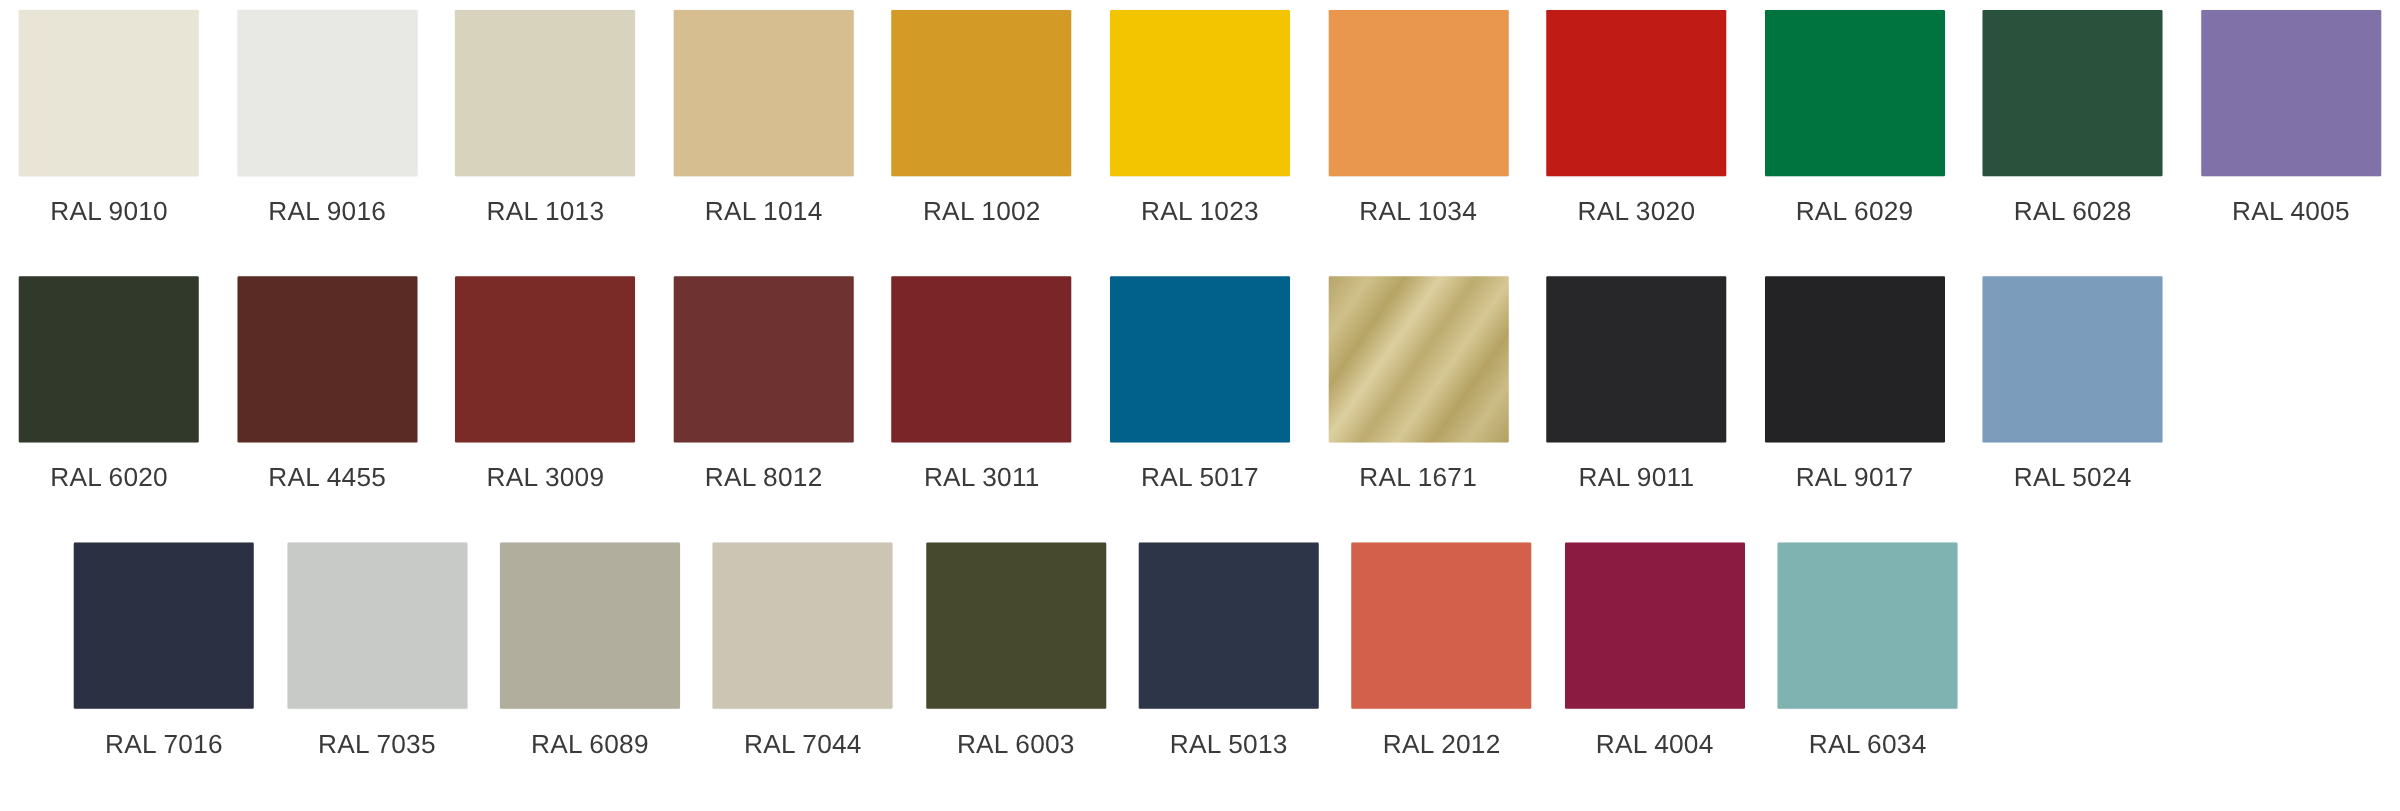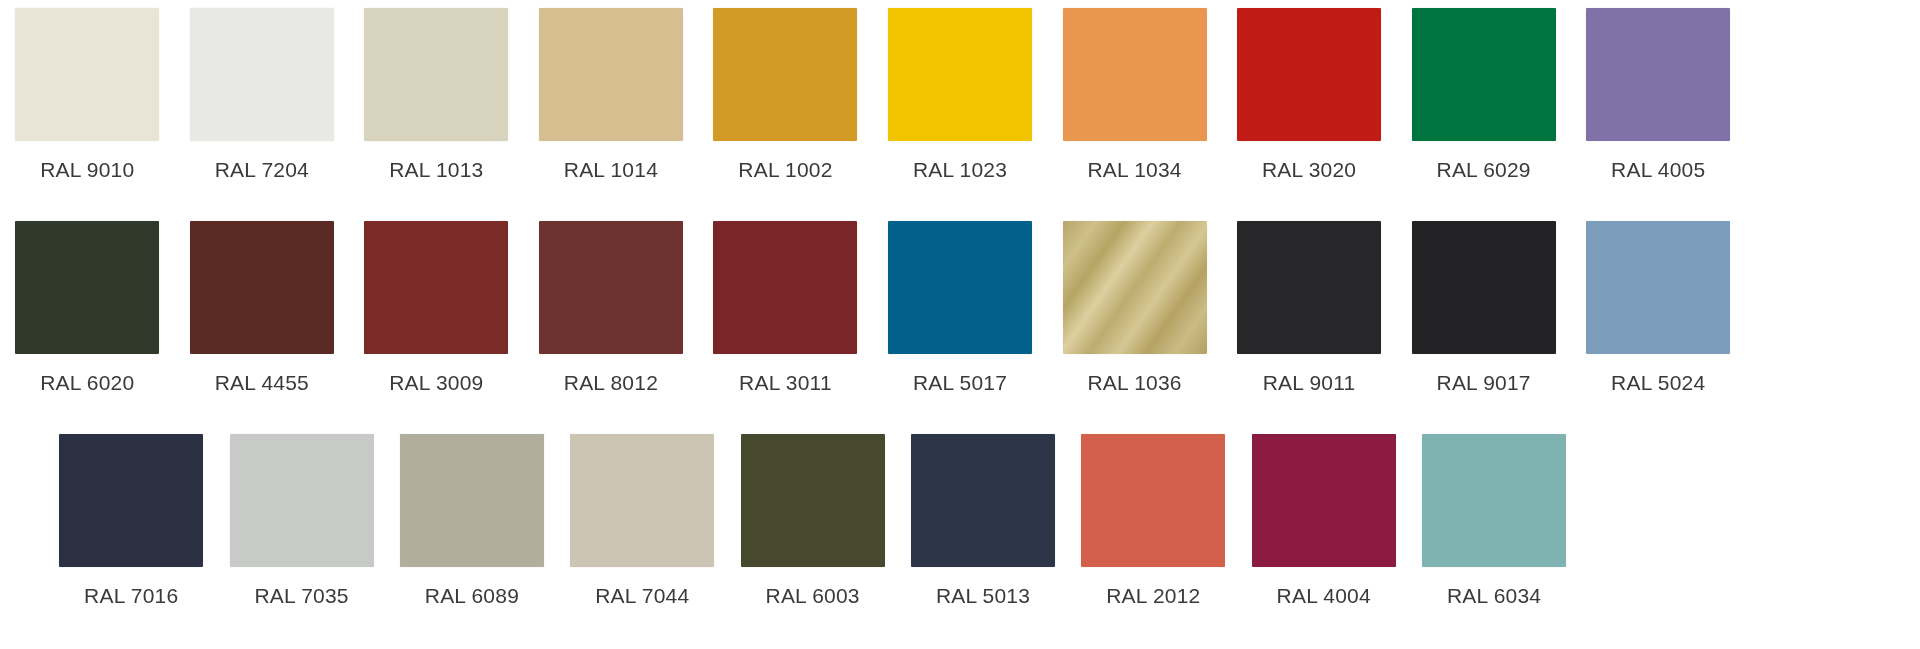--- a/index.html
+++ b/index.html
@@ -67,21 +67,21 @@
 <body>
 
 <div id="chart">
     <div class="swatch-row row-1">
       <div class="swatch-cell">
         <div class="swatch-chip" style="background: rgb(232, 229, 215);"></div>
         <div class="swatch-label">RAL 9010</div>
       </div>
       <div class="swatch-cell">
         <div class="swatch-chip" style="background: rgb(232, 233, 229);"></div>
-        <div class="swatch-label">RAL 7204</div>
+        <div class="swatch-label">RAL 9016</div>
       </div>
       <div class="swatch-cell">
         <div class="swatch-chip" style="background: rgb(216, 211, 189);"></div>
         <div class="swatch-label">RAL 1013</div>
       </div>
       <div class="swatch-cell">
         <div class="swatch-chip" style="background: rgb(214, 190, 145);"></div>
         <div class="swatch-label">RAL 1014</div>
       </div>
       <div class="swatch-cell">
@@ -96,20 +96,24 @@
         <div class="swatch-chip" style="background: rgb(233, 151, 79);"></div>
         <div class="swatch-label">RAL 1034</div>
       </div>
       <div class="swatch-cell">
         <div class="swatch-chip" style="background: rgb(192, 28, 21);"></div>
         <div class="swatch-label">RAL 3020</div>
       </div>
       <div class="swatch-cell">
         <div class="swatch-chip" style="background: rgb(0, 116, 63);"></div>
         <div class="swatch-label">RAL 6029</div>
+      </div>
+      <div class="swatch-cell">
+        <div class="swatch-chip" style="background: rgb(42, 81, 59);"></div>
+        <div class="swatch-label">RAL 6028</div>
       </div>
       <div class="swatch-cell">
         <div class="swatch-chip" style="background: rgb(128, 113, 168);"></div>
         <div class="swatch-label">RAL 4005</div>
       </div>
     </div>
     <div class="swatch-row row-2">
       <div class="swatch-cell">
         <div class="swatch-chip" style="background: rgb(49, 57, 42);"></div>
         <div class="swatch-label">RAL 6020</div>
@@ -129,21 +133,21 @@
       <div class="swatch-cell">
         <div class="swatch-chip" style="background: rgb(122, 37, 39);"></div>
         <div class="swatch-label">RAL 3011</div>
       </div>
       <div class="swatch-cell">
         <div class="swatch-chip" style="background: rgb(1, 97, 139);"></div>
         <div class="swatch-label">RAL 5017</div>
       </div>
       <div class="swatch-cell">
         <div class="swatch-chip" style="background: linear-gradient(125deg, rgb(183, 165, 105) 0%, rgb(207, 192, 138) 14%, rgb(182, 164, 100) 26%, rgb(221, 208, 160) 38%, rgb(189, 171, 111) 50%, rgb(214, 200, 148) 62%, rgb(181, 162, 99) 74%, rgb(203, 188, 134) 86%, rgb(178, 160, 97) 100%);"></div>
-        <div class="swatch-label">RAL 1036</div>
+        <div class="swatch-label">RAL 1671</div>
       </div>
       <div class="swatch-cell">
         <div class="swatch-chip" style="background: rgb(39, 39, 42);"></div>
         <div class="swatch-label">RAL 9011</div>
       </div>
       <div class="swatch-cell">
         <div class="swatch-chip" style="background: rgb(35, 35, 38);"></div>
         <div class="swatch-label">RAL 9017</div>
       </div>
       <div class="swatch-cell">

